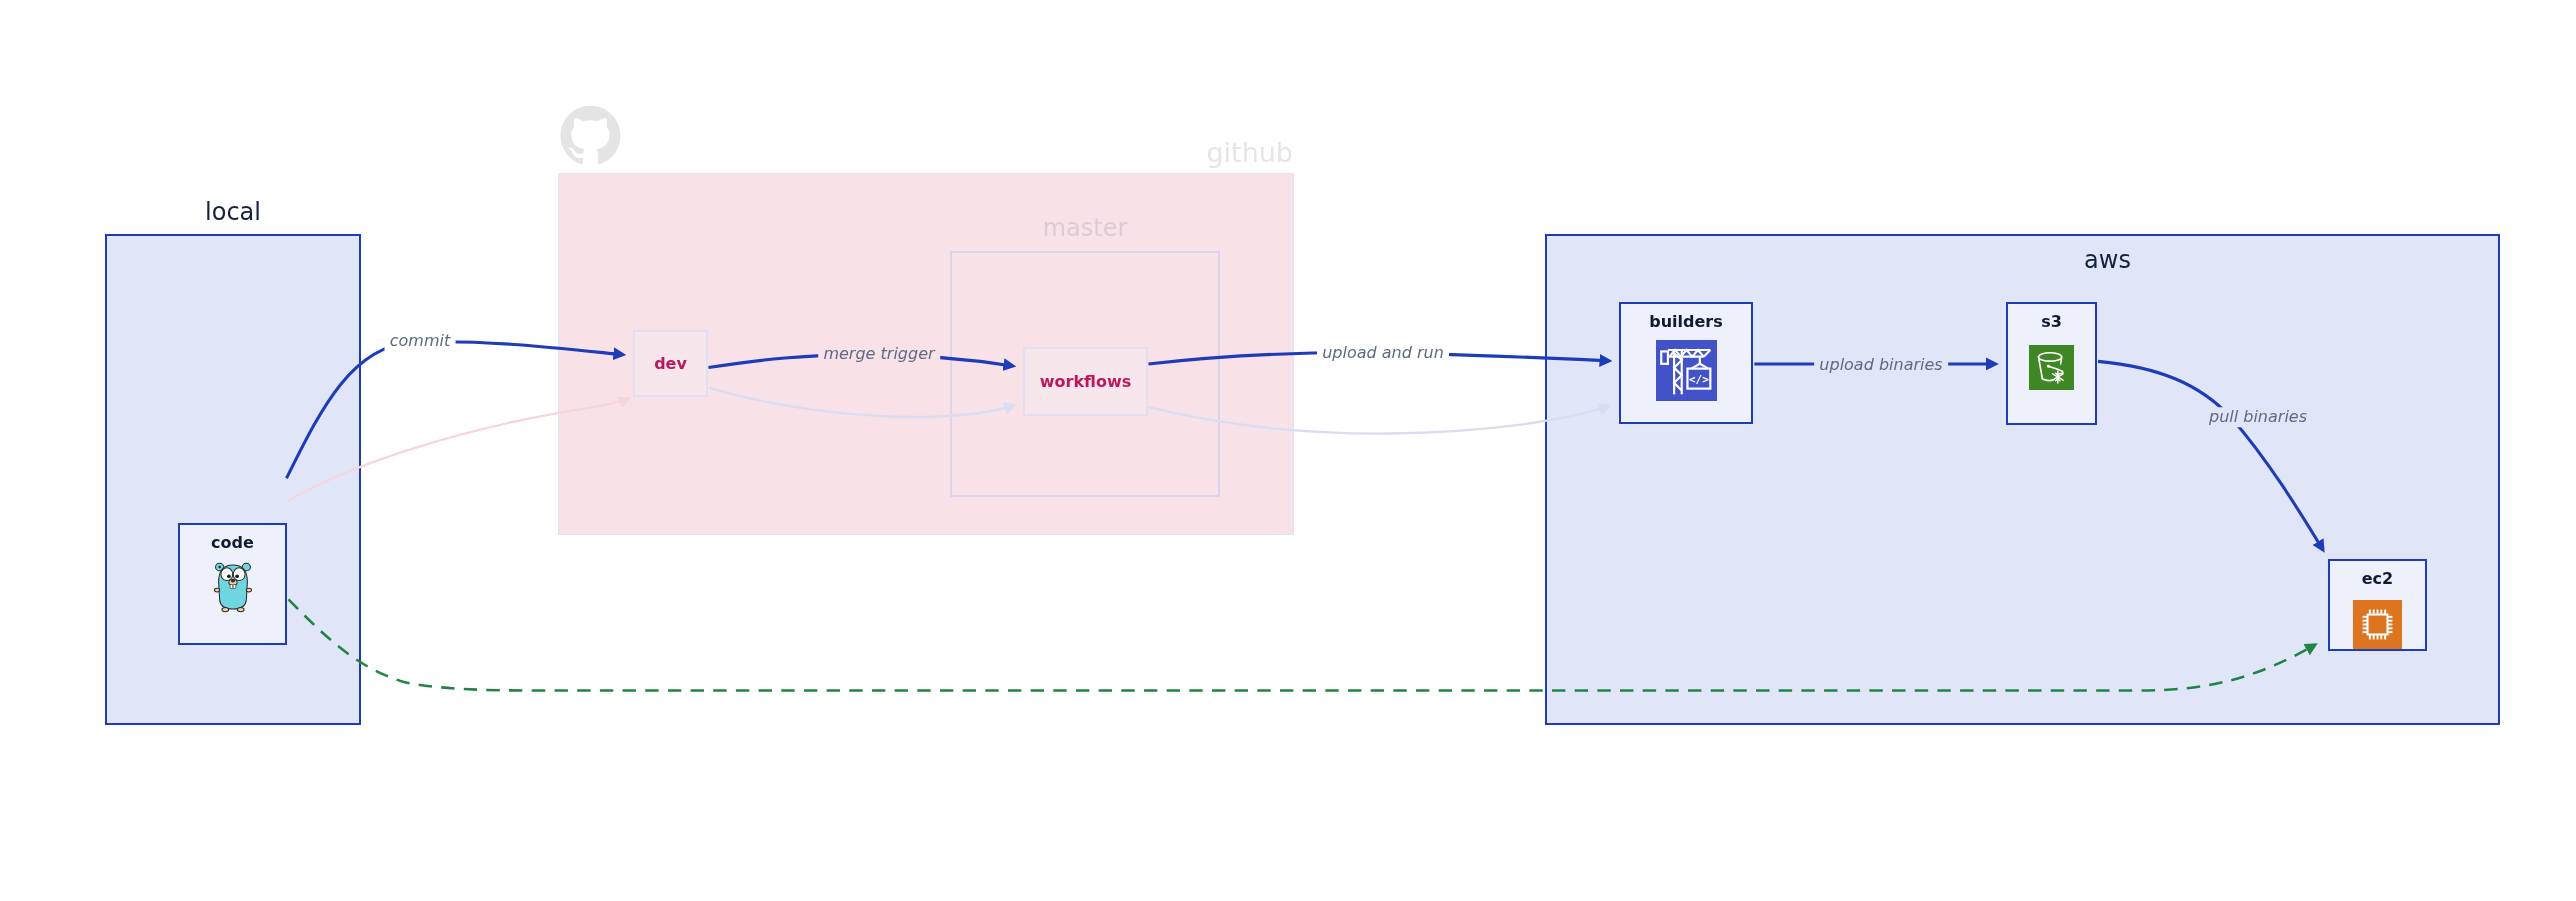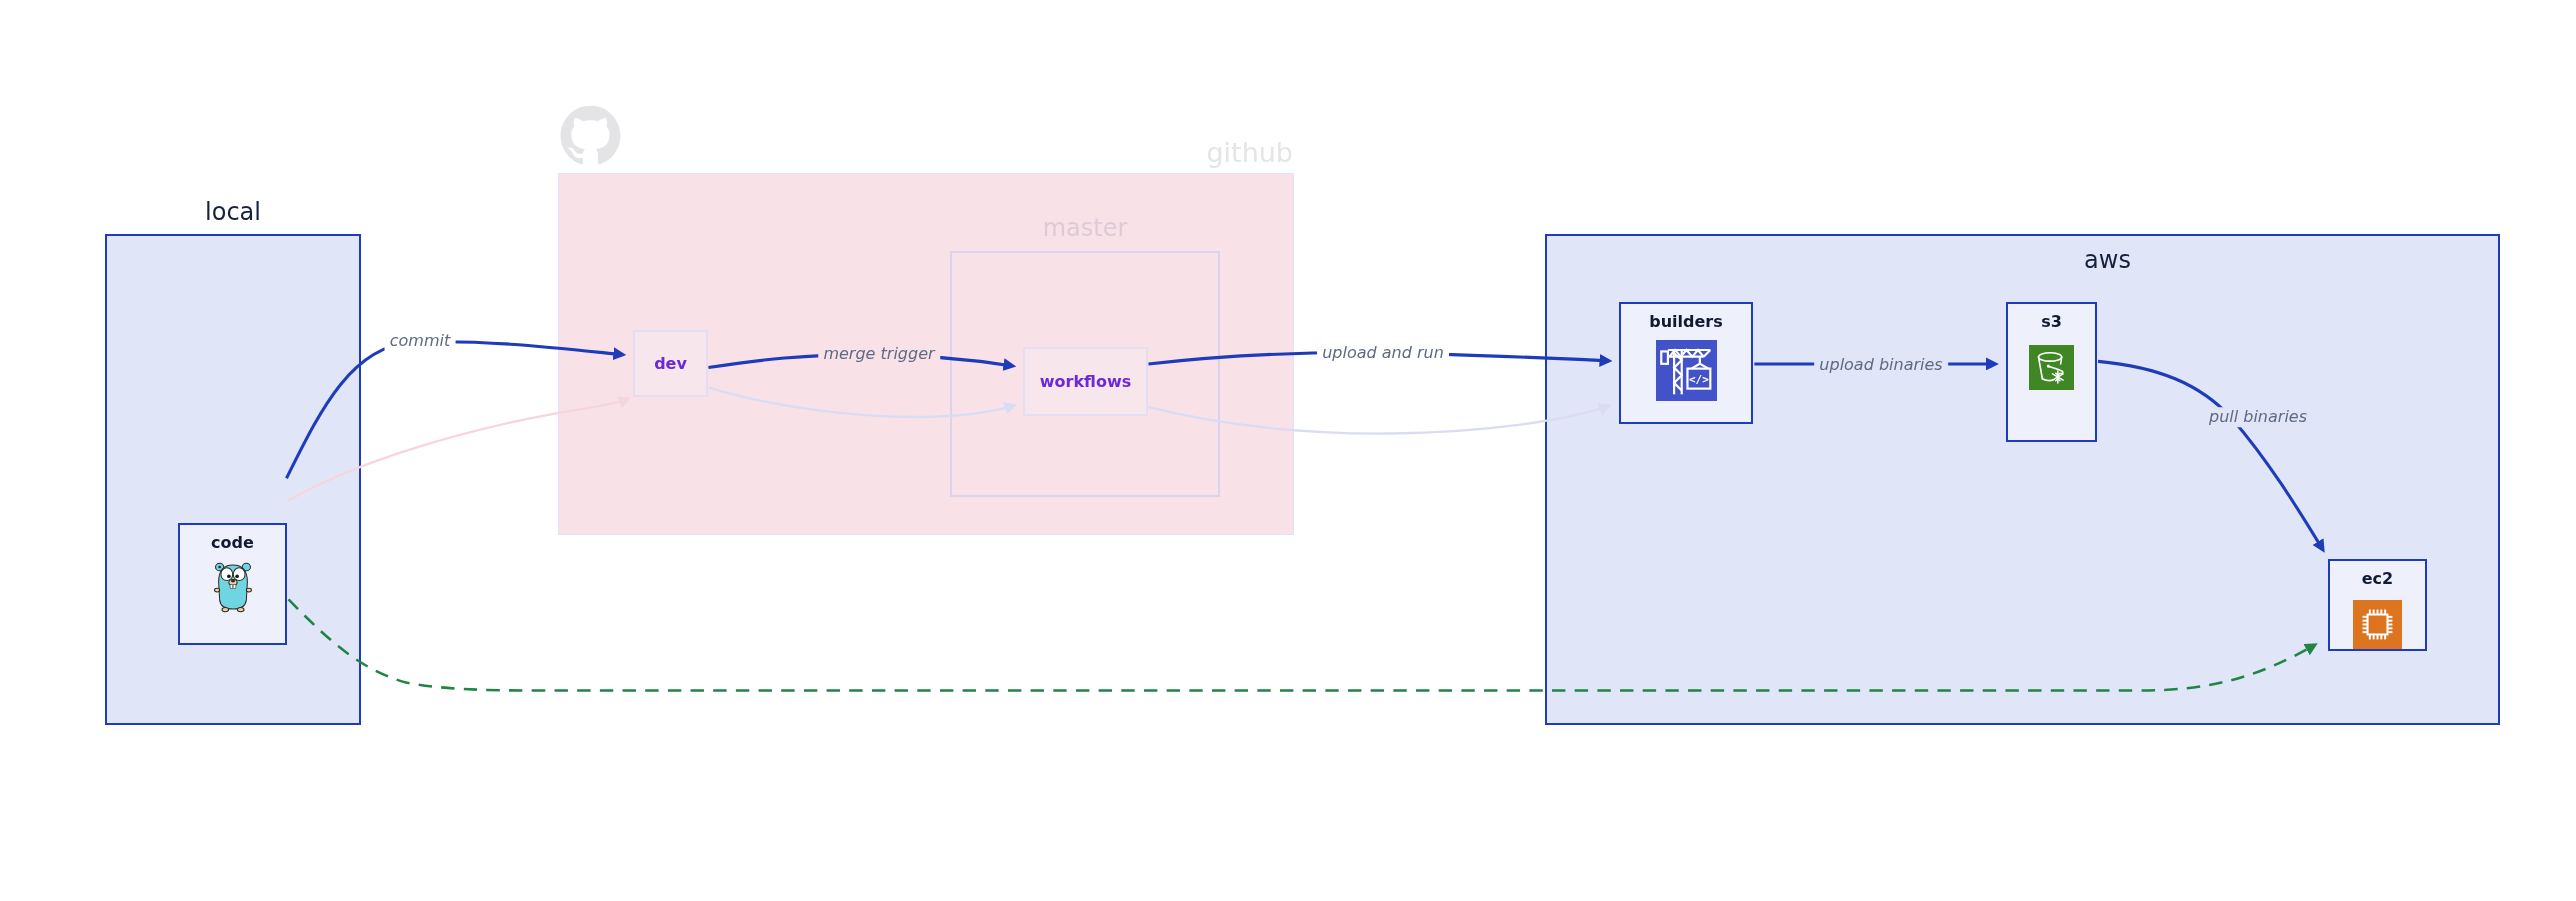--- a/index.html
+++ b/index.html
@@ -22,34 +22,34 @@
   
   .octocat{position:absolute;left:560px;top:105px;width:61px;height:60px;z-index:5;}
   
   #edges{position:absolute;left:0;top:0;z-index:3;pointer-events:none;}
   
   .node{position:absolute;box-sizing:border-box;z-index:4;display:flex;flex-direction:column;align-items:center;
         background:#eef1fb;border:2.6px solid #1e3cba;}
   .node-label{font-weight:bold;font-size:16px;color:#101a33;margin-top:8.2px;line-height:19.6px;}
   .node-code{left:178px;top:477px;width:109px;height:122px;margin-top:46px;}
   .node-builders{left:1619px;top:302px;width:134px;height:122px;}
-  .node-s3{left:2006px;top:302px;width:91px;height:140px;}
+  .node-s3{left:2006px;top:302px;width:91px;height:123px;}
   .node-ec2{left:2328px;top:559px;width:99px;height:92px;}
   .node-code .icon-wrap{margin-top:6.2px;}
   .node-builders .icon-wrap{margin-top:8.2px;}
   .node-s3 .icon-wrap{margin-top:13.4px;}
   .node-ec2 .icon-wrap{margin-top:11.3px;}
   .icon-sq{display:block;}
   .icon-builders{width:61px;height:61px;background:#4252c8;}
   .icon-s3{width:45px;height:45px;background:#3f8624;}
   .icon-ec2{width:49px;height:49px;background:#dd741f;}
   
   .faded-node{position:absolute;box-sizing:border-box;z-index:4;display:flex;align-items:center;justify-content:center;
         background:#f7e7ed;border:2.1px solid #e4def3;}
-  .faded-node .node-label{color:#6d28d9;margin:0;}
+  .faded-node .node-label{color:#be185d;margin:0;}
   .node-dev{left:633px;top:330px;width:75px;height:67px;}
   .node-workflows{left:1023px;top:347px;width:125px;height:69px;}
   
   .edge-label{position:absolute;z-index:6;transform:translate(-50%,-50%);font-style:italic;font-size:16px;
         color:#5f6a82;white-space:nowrap;padding:0.5px 5.2px;line-height:18.5px;}
   .el-commit{left:420px;top:341px;background:#ffffff;}
   .el-merge{left:866px;top:354px;background:#f8e2e8;margin-left:13px;}
   .el-uploadrun{left:1383px;top:353px;background:#ffffff;}
   .el-uploadbin{left:1881px;top:365px;background:#e0e6f8;}
   .el-pullbin{left:2258px;top:417px;background:#e0e6f8;}

